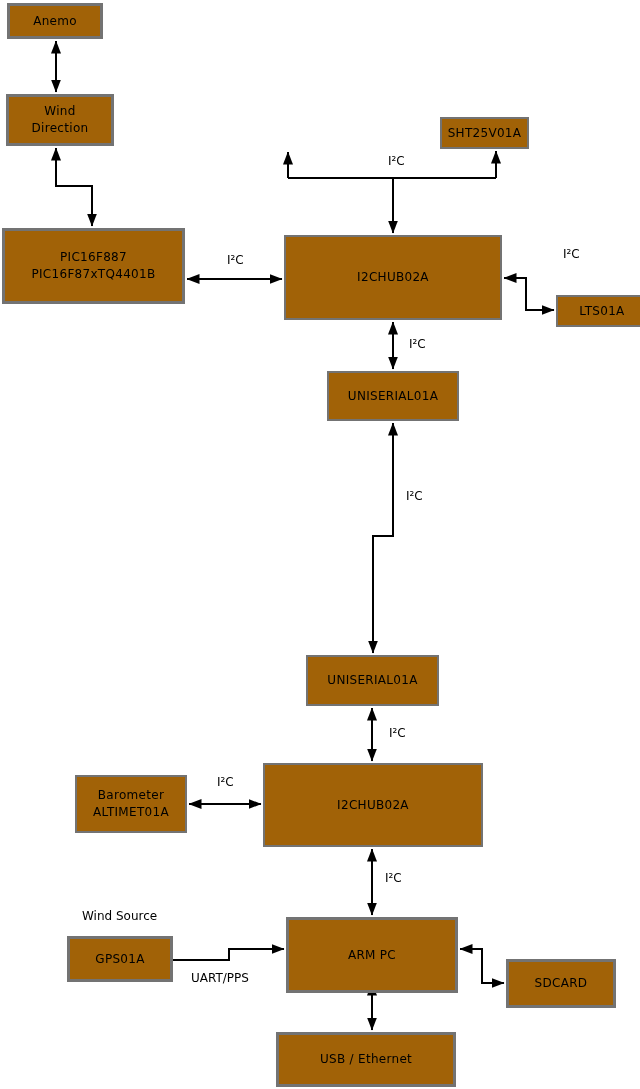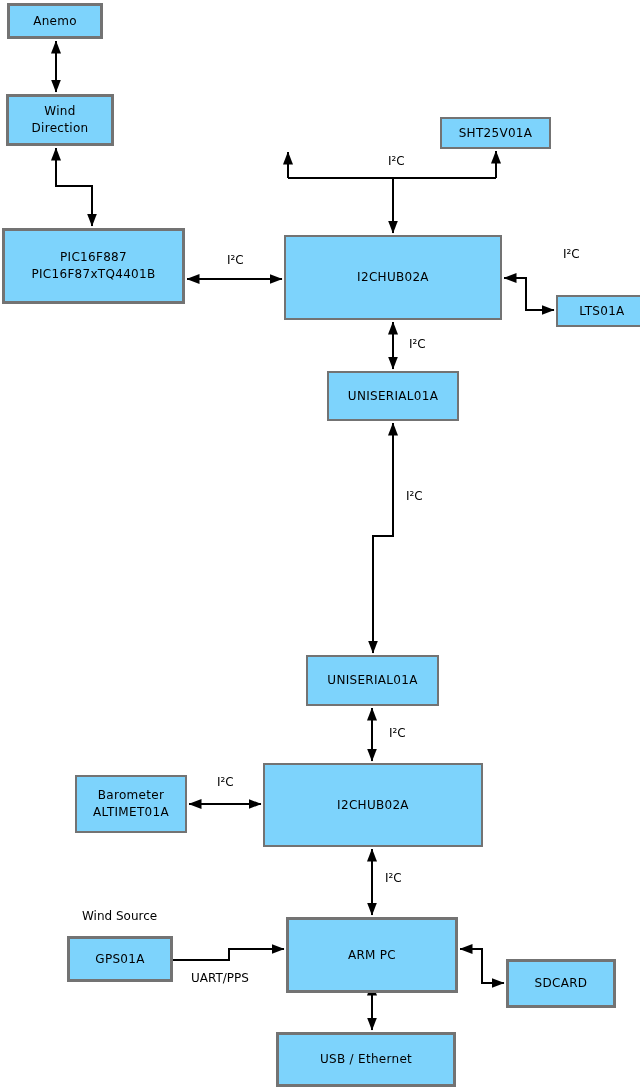--- a/index.html
+++ b/index.html
@@ -19,21 +19,21 @@
   #wires {
     position: absolute;
     left: 0;
     top: 0;
     width: 640px;
     height: 1089px;
   }
   .node {
     position: absolute;
     box-sizing: border-box;
-    background: #7dd3fc;
+    background: #a16207;
     border: 2px solid #737373;
     display: flex;
     flex-direction: column;
     align-items: center;
     justify-content: center;
     text-align: center;
     font-size: 12px;
     line-height: 17px;
     letter-spacing: 0.3px;
   }
@@ -84,21 +84,21 @@
     <span>Wind</span>
     <span>Direction</span>
   </div>
 
   <div class="node thick" style="left:2px;top:228px;width:183px;height:76px">
     <span>PIC16F887</span>
     <span>PIC16F87xTQ4401B</span>
   </div>
 
 
-  <div class="node" style="left:440px;top:117px;width:111px;height:32px">
+  <div class="node" style="left:440px;top:117px;width:89px;height:32px">
     <span>SHT25V01A</span>
   </div>
 
   <div class="node" style="left:284px;top:235px;width:218px;height:85px">
     <span>I2CHUB02A</span>
   </div>
 
   <div class="node" style="left:556px;top:295px;width:92px;height:32px">
     <span>LTS01A</span>
   </div>

